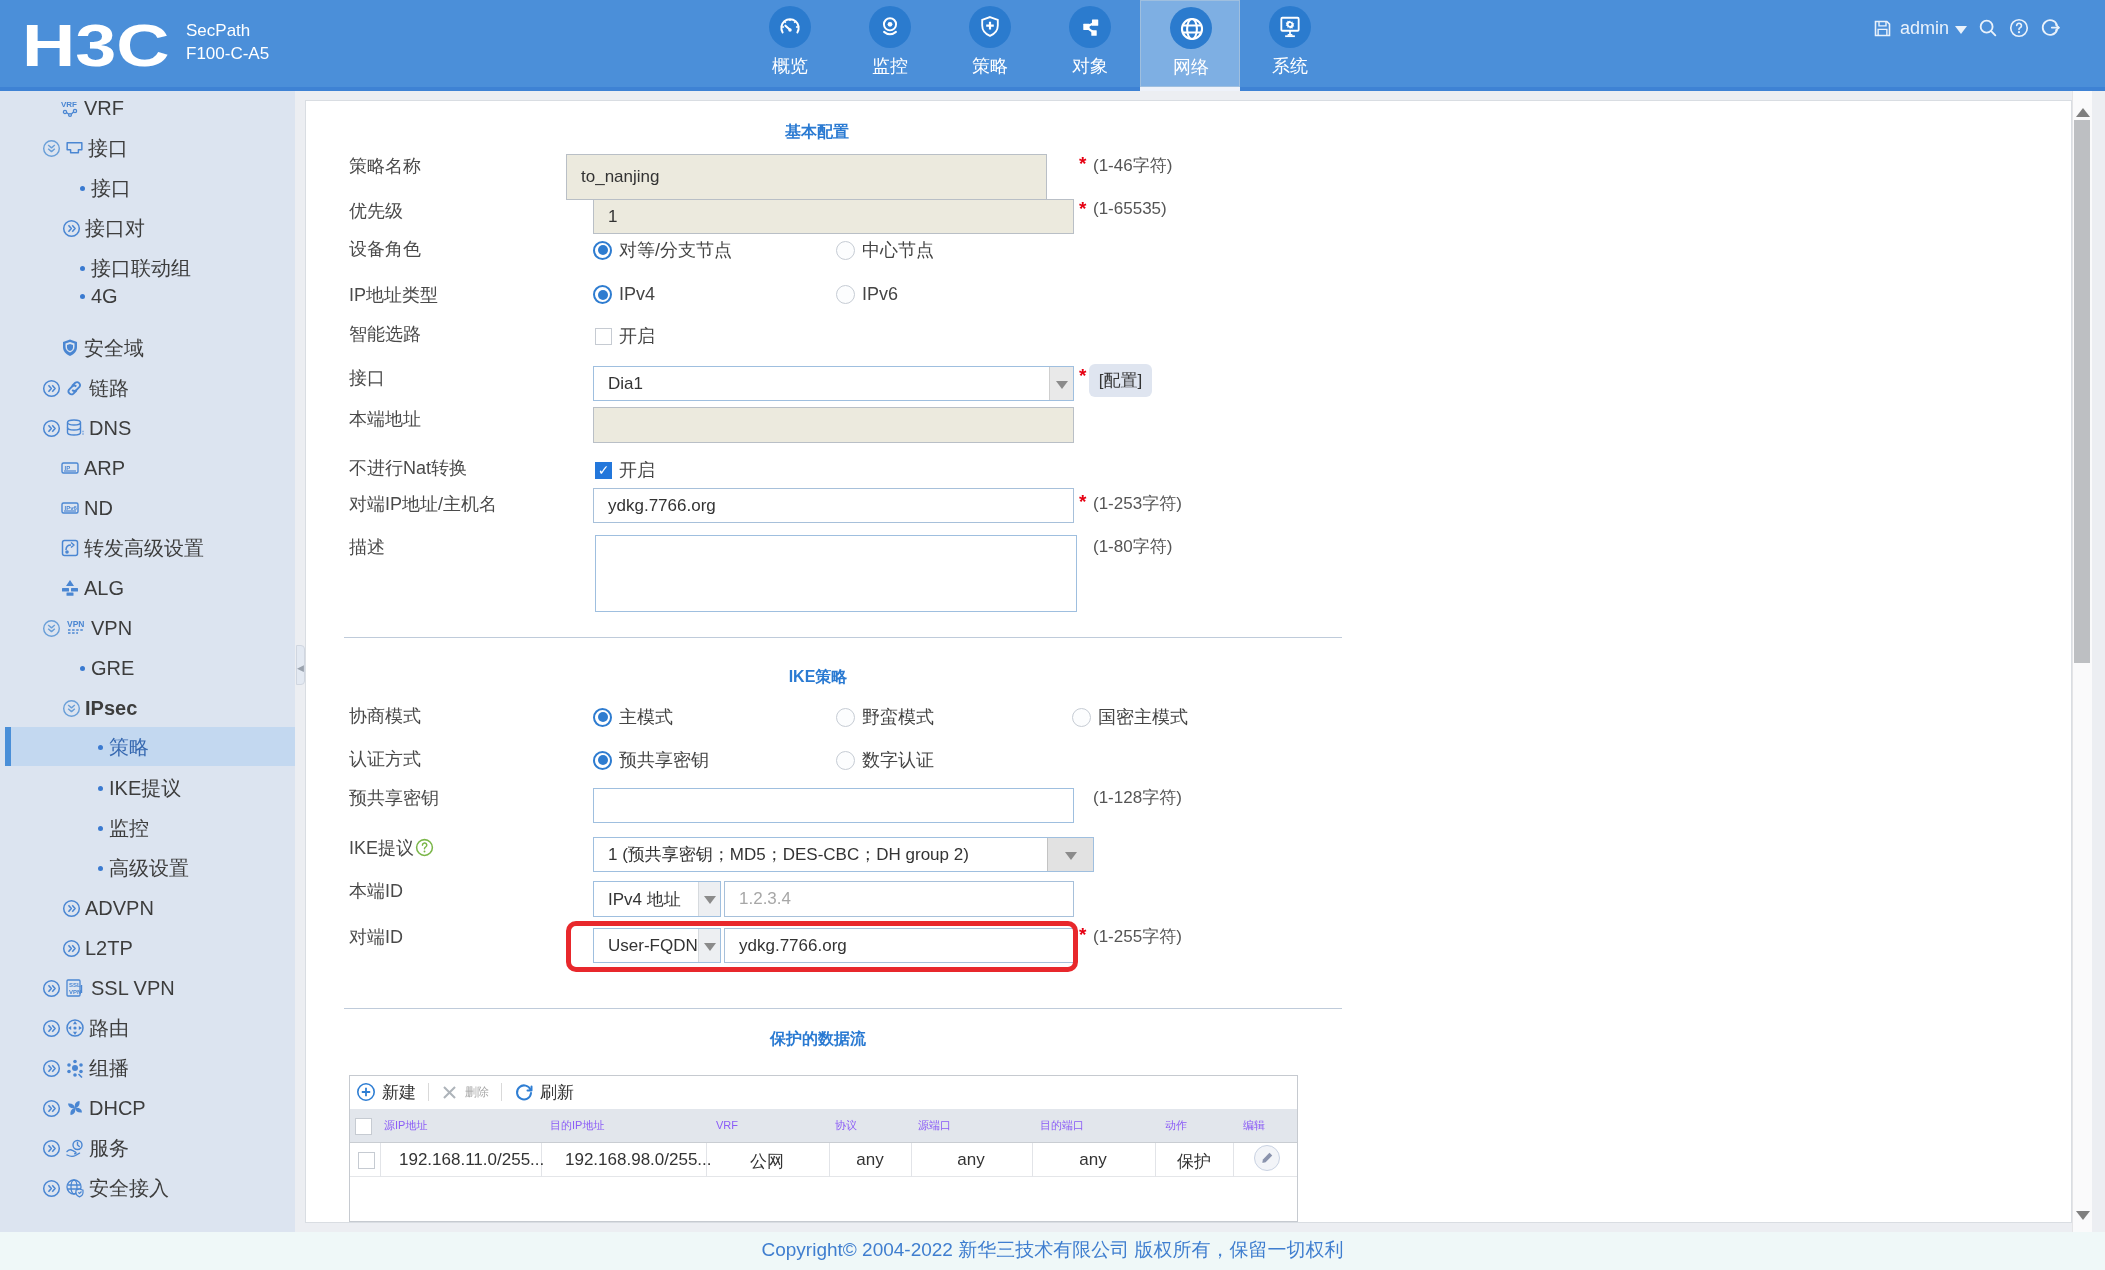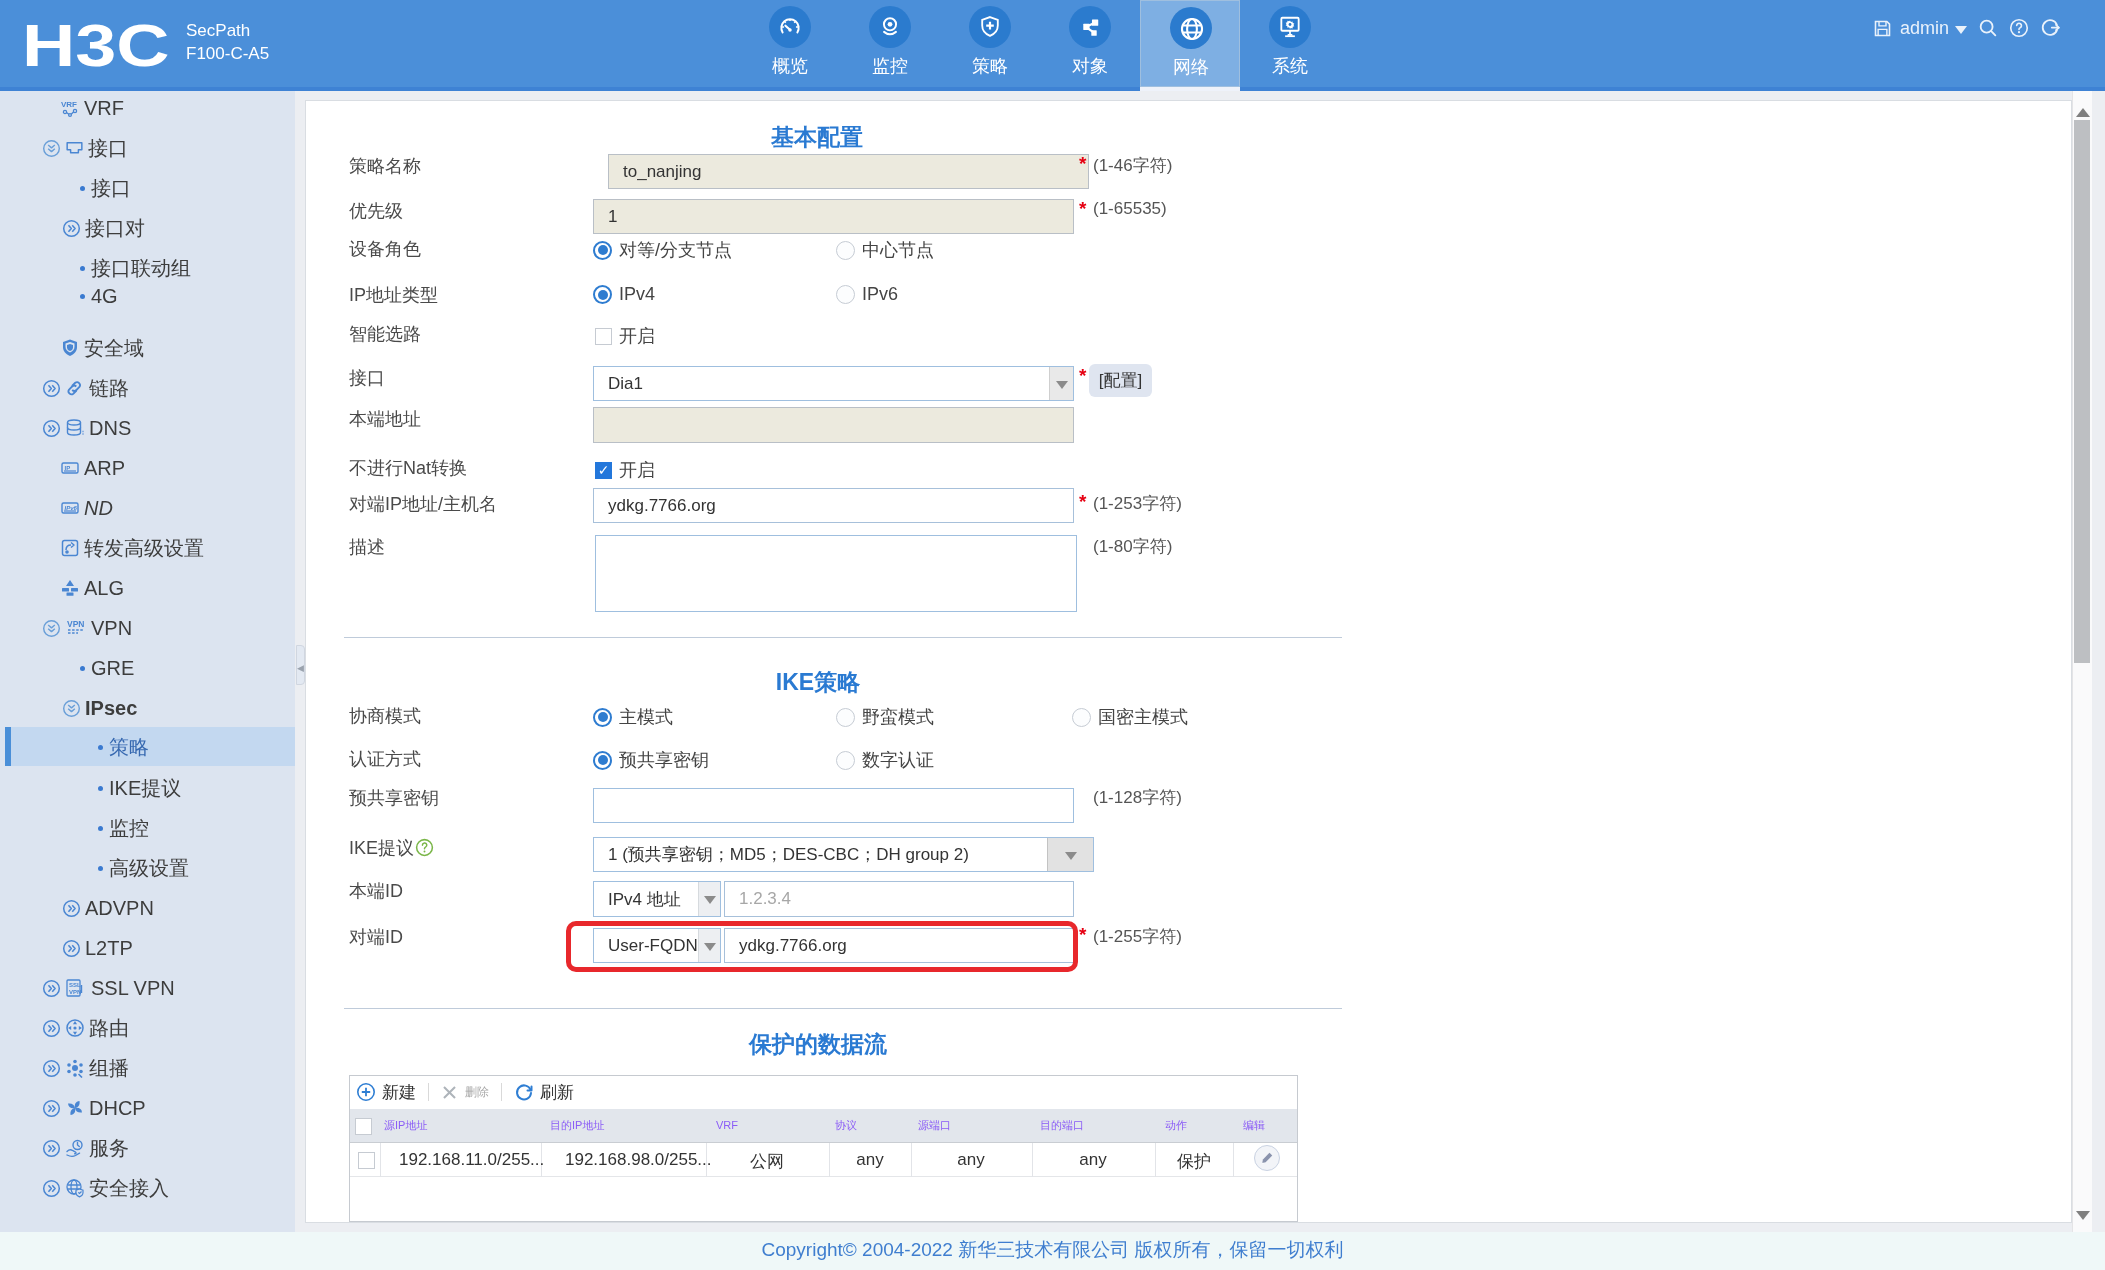--- a/index.html
+++ b/index.html
@@ -17,21 +17,21 @@
 .tab .tl{position:absolute;left:0;top:54px;width:100px;text-align:center;color:#fff;font-size:18px}
 .tab svg{position:absolute;left:37px;top:14px}
 #adm{right:44px;top:16px;height:24px;display:flex;align-items:center;color:#eaf2fb;font-size:18px}
 #sb{left:0;top:91px;width:295px;height:1141px;background:#dce4f0}
 .mi{position:absolute;height:26px;display:flex;align-items:center;font-size:20px;color:#3d3d3d;white-space:nowrap}
 .mi svg{margin-right:4px}
 .mi .dot{width:5px;height:5px;border-radius:50%;background:#3a7ad0;margin-right:6px}
 #selrow{left:5px;top:727px;width:290px;height:39px;background:#c3d8f0;border-left:6px solid #4a8fd8}
 #sbhandle{left:296px;top:645px;width:9px;height:40px;background:#e3e9f2;border:1px solid #d0d6e0;border-radius:0 4px 4px 0;font-size:9px;color:#9aa2ad;line-height:44px;text-align:center}
 #card{left:305px;top:100px;width:1767px;height:1123px;background:#fff;border:1px solid #d9dde2}
-.stitle{width:300px;text-align:center;font-size:23px;font-weight:bold;color:#2a7ad2;white-space:nowrap}
+.stitle{width:300px;text-align:center;font-size:16px;font-weight:bold;color:#2a7ad2;white-space:nowrap}
 .flbl{font-size:18px;color:#4a4a4a;white-space:nowrap}
 .inp{background:#fff;border:1px solid #a7c0da;font-size:17px;color:#333;padding-left:14px;display:flex;align-items:center}
 .beige{background:#eceade;border:1px solid #b9bfc6}
 .sel{background:#fff;border:1px solid #9fbfdf;font-size:17px;color:#333}
 .sel .txt{position:absolute;left:14px;top:0;height:100%;display:flex;align-items:center}
 .arrbox{position:absolute;right:0;top:0;width:24px;height:100%;background:#e9e9e9;border-left:1px solid #cfcfcf;display:flex;align-items:center;justify-content:center}
 .arrbox:after{content:"";width:0;height:0;border:6px solid transparent;border-top:8px solid #8b8b8b;margin-top:8px}
 .star{color:#e60012;font-size:19px;font-weight:bold}
 .hint{font-size:17px;color:#555;white-space:nowrap}
 .radio{width:19px;height:19px;border-radius:50%;border:1px solid #c6ccd4;background:#fcfdfe}
@@ -213,21 +213,21 @@
     <span>DNS</span>
   </div>
 <div class="mi" style="left:60px;top:455px;">
     <svg width="20" height="20" viewBox="0 0 20 20" fill="none" stroke="#4a86d2" stroke-width="1.4">
       <rect x="2" y="5" width="16" height="10" rx="1.5"></rect>
       <text x="4.5" y="11.5" font-size="6" fill="#4a86d2" stroke="none" font-weight="bold">IP</text>
       <path d="M4 13h12" stroke-width="1.2"></path>
     </svg>
     <span>ARP</span>
   </div>
-<div class="mi" style="left:60px;top:495px;font-style:italic;">
+<div class="mi" style="left:60px;top:495px;">
     <svg width="20" height="20" viewBox="0 0 20 20" fill="none" stroke="#4a86d2" stroke-width="1.4">
       <rect x="2" y="5" width="16" height="10" rx="1.5"></rect>
       <text x="4.5" y="11.5" font-size="6" fill="#4a86d2" stroke="none" font-weight="bold">IPv6</text>
       <path d="M4 13h12" stroke-width="1.2"></path>
     </svg>
     <span>ND</span>
   </div>
 <div class="mi" style="left:60px;top:535px;">
     <svg width="20" height="20" viewBox="0 0 20 20" fill="none" stroke="#4a86d2" stroke-width="1.5">
       <rect x="2.5" y="2.5" width="15" height="15" rx="2"></rect>
@@ -403,21 +403,21 @@
 <div class="a flbl" style="left:349px;top:747px">认证方式</div>
 <div class="a flbl" style="left:349px;top:786px">预共享密钥</div>
 <div class="a flbl" style="left:349px;top:836px">IKE提议</div>
 <div class="a flbl" style="left:349px;top:879px">本端ID</div>
 <div class="a flbl" style="left:349px;top:925px">对端ID</div>
 <div class="a" style="left:415px;top:838px"><svg width="19" height="19" viewBox="0 0 20 20" fill="none" stroke="#7ab648" stroke-width="1.6">
       <circle cx="10" cy="10" r="8.3"></circle>
       <path d="M7.8 7.5a2.3 2.3 0 1 1 3.3 2.1c-.8.4-1.1.9-1.1 1.6" stroke-linecap="round"></path>
       <circle cx="10" cy="14.2" r="1" fill="#7ab648" stroke="none"></circle>
     </svg></div>
-<div class="a inp beige" style="left:608px;top:154px;width:481px;height:35px">to_nanjing</div>
+<div class="a inp beige" style="left:566px;top:154px;width:481px;height:46px">to_nanjing</div>
 <div class="a inp beige" style="left:593px;top:199px;width:481px;height:35px">1</div>
 <div class="a sel" style="left:593px;top:366px;width:481px;height:35px">
     <span class="txt">Dia1</span>
     <span class="arrbox"></span>
   </div>
 <div class="a inp beige" style="left:593px;top:407px;width:481px;height:36px"></div>
 <div class="a inp" style="left:593px;top:488px;width:481px;height:35px">ydkg.7766.org</div>
 <div class="a" style="left:595px;top:535px;width:482px;height:77px;background:#fff;border:1px solid #9fbfdf"></div>
 <div class="a inp" style="left:593px;top:788px;width:481px;height:35px;border-color:#9fbfdf"></div>
 <div class="a sel" style="left:593px;top:837px;width:501px;height:35px">

